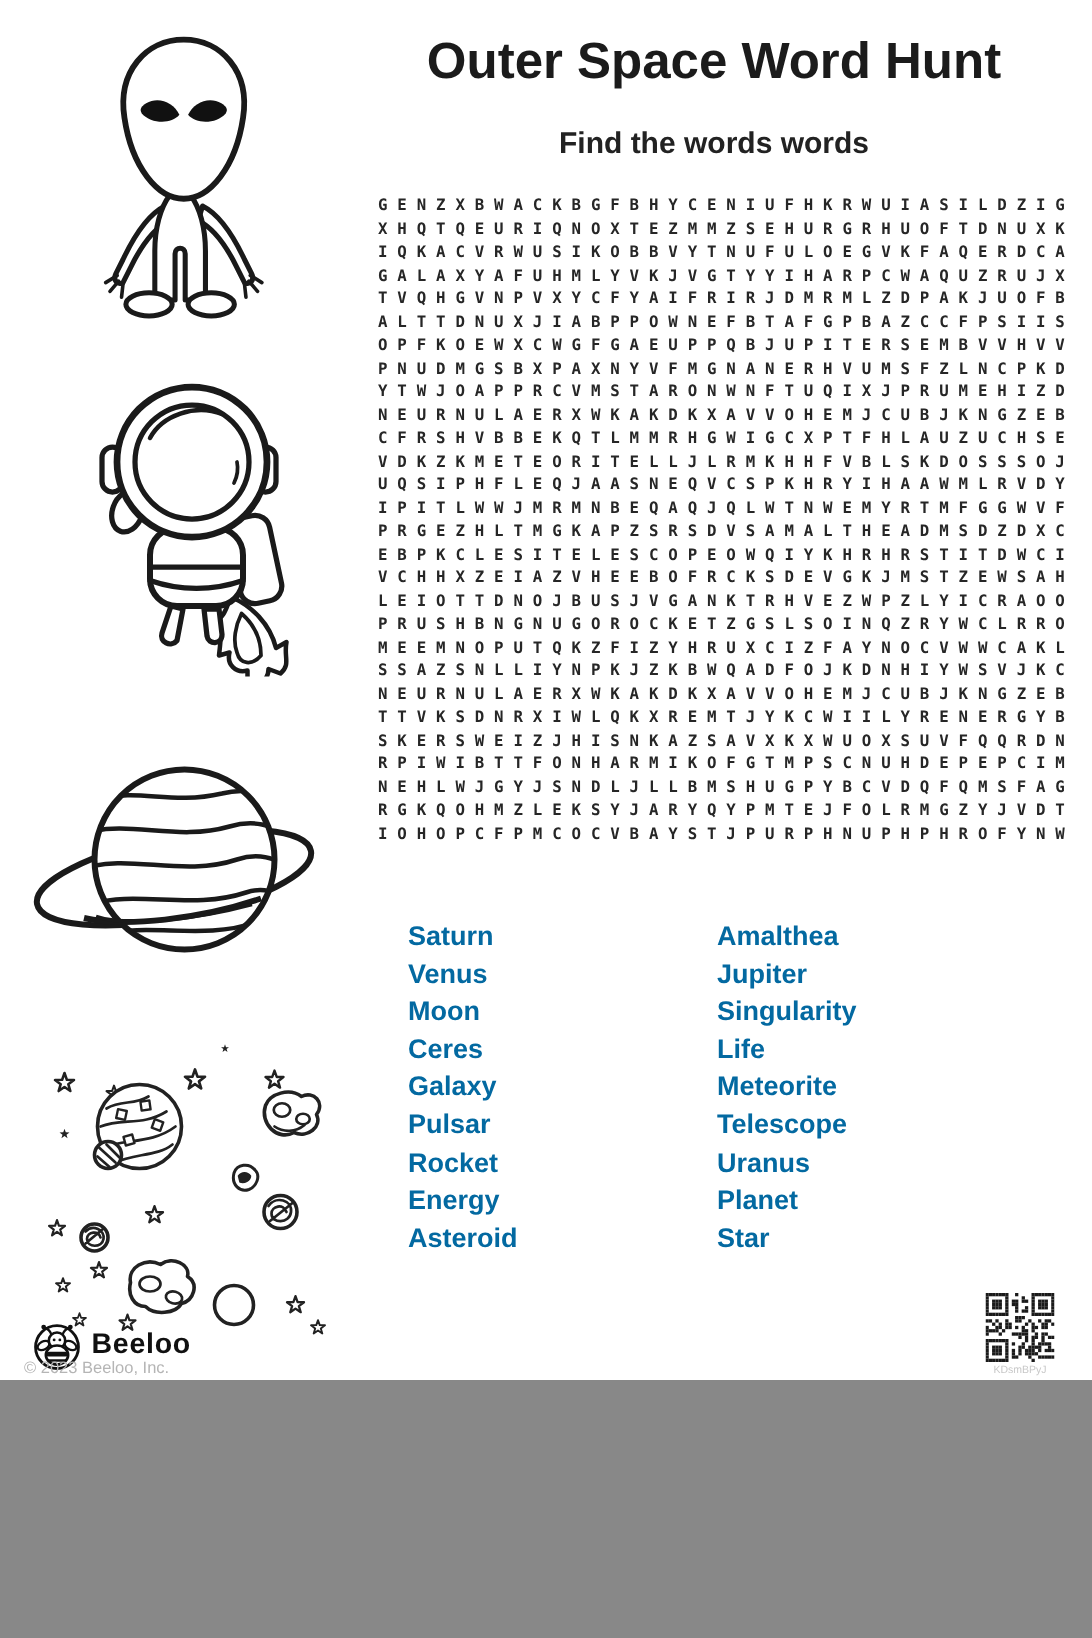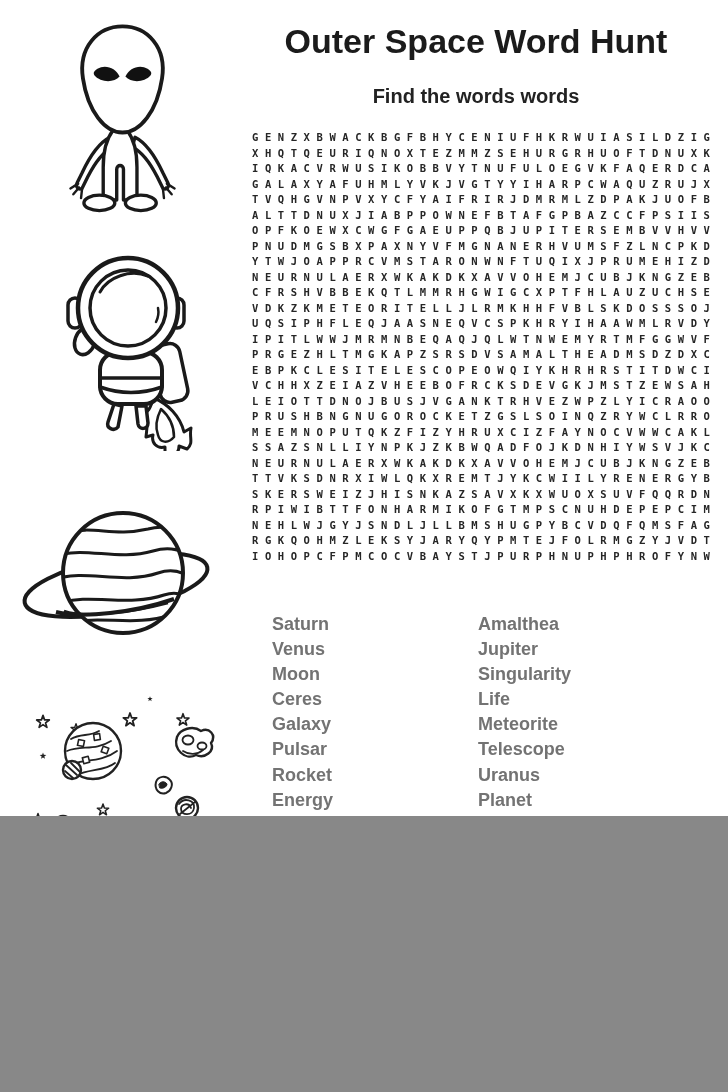--- a/index.html
+++ b/index.html
@@ -1,25 +1,25 @@
 <!DOCTYPE html>
 <html><head>
 <meta charset="utf-8">
 <style>
   html,body{margin:0;padding:0;background:#888;}
-  .page{position:relative;width:728px;height:816px;background:#ffffff;overflow:hidden;
+  .page{position:relative;width:728px;height:920px;background:#ffffff;overflow:hidden;
         font-family:"Liberation Sans",sans-serif;}
   .title{position:absolute;left:230px;top:22px;width:492px;text-align:center;
          font-size:34px;font-weight:700;color:#1b1b1b;}
   .subtitle{position:absolute;left:230px;top:85px;width:492px;text-align:center;
          font-size:20px;font-weight:700;color:#222;}
   .grid{position:absolute;left:252px;top:130px;font-family:"DejaVu Sans Mono",monospace;
         font-size:10.5px;font-weight:700;color:#262626;letter-spacing:6.58px;
         line-height:15.52px;white-space:nowrap;}
-  .words{position:absolute;top:612px;font-size:18px;font-weight:600;color:#737373;
+  .words{position:absolute;top:612px;font-size:18px;font-weight:600;color:#0369a1;
          line-height:25.1px;}
   .words-left{left:272px;}
   .words-right{left:478px;}
   .copyright{position:absolute;top:906px;left:0;width:728px;text-align:left;
          font-size:11px;color:#b5b5b5;margin-left:16px;}
   .qr{position:absolute;left:657px;top:862px;width:46px;height:46px;}
   .qr-caption{position:absolute;left:640px;top:910px;width:80px;text-align:center;
          font-size:7px;color:#c8c8c8;}
   .logo{position:absolute;left:20px;top:879px;display:flex;align-items:center;gap:5px;}
   .logo-text{font-size:19px;font-weight:700;color:#101010;letter-spacing:.5px;}

